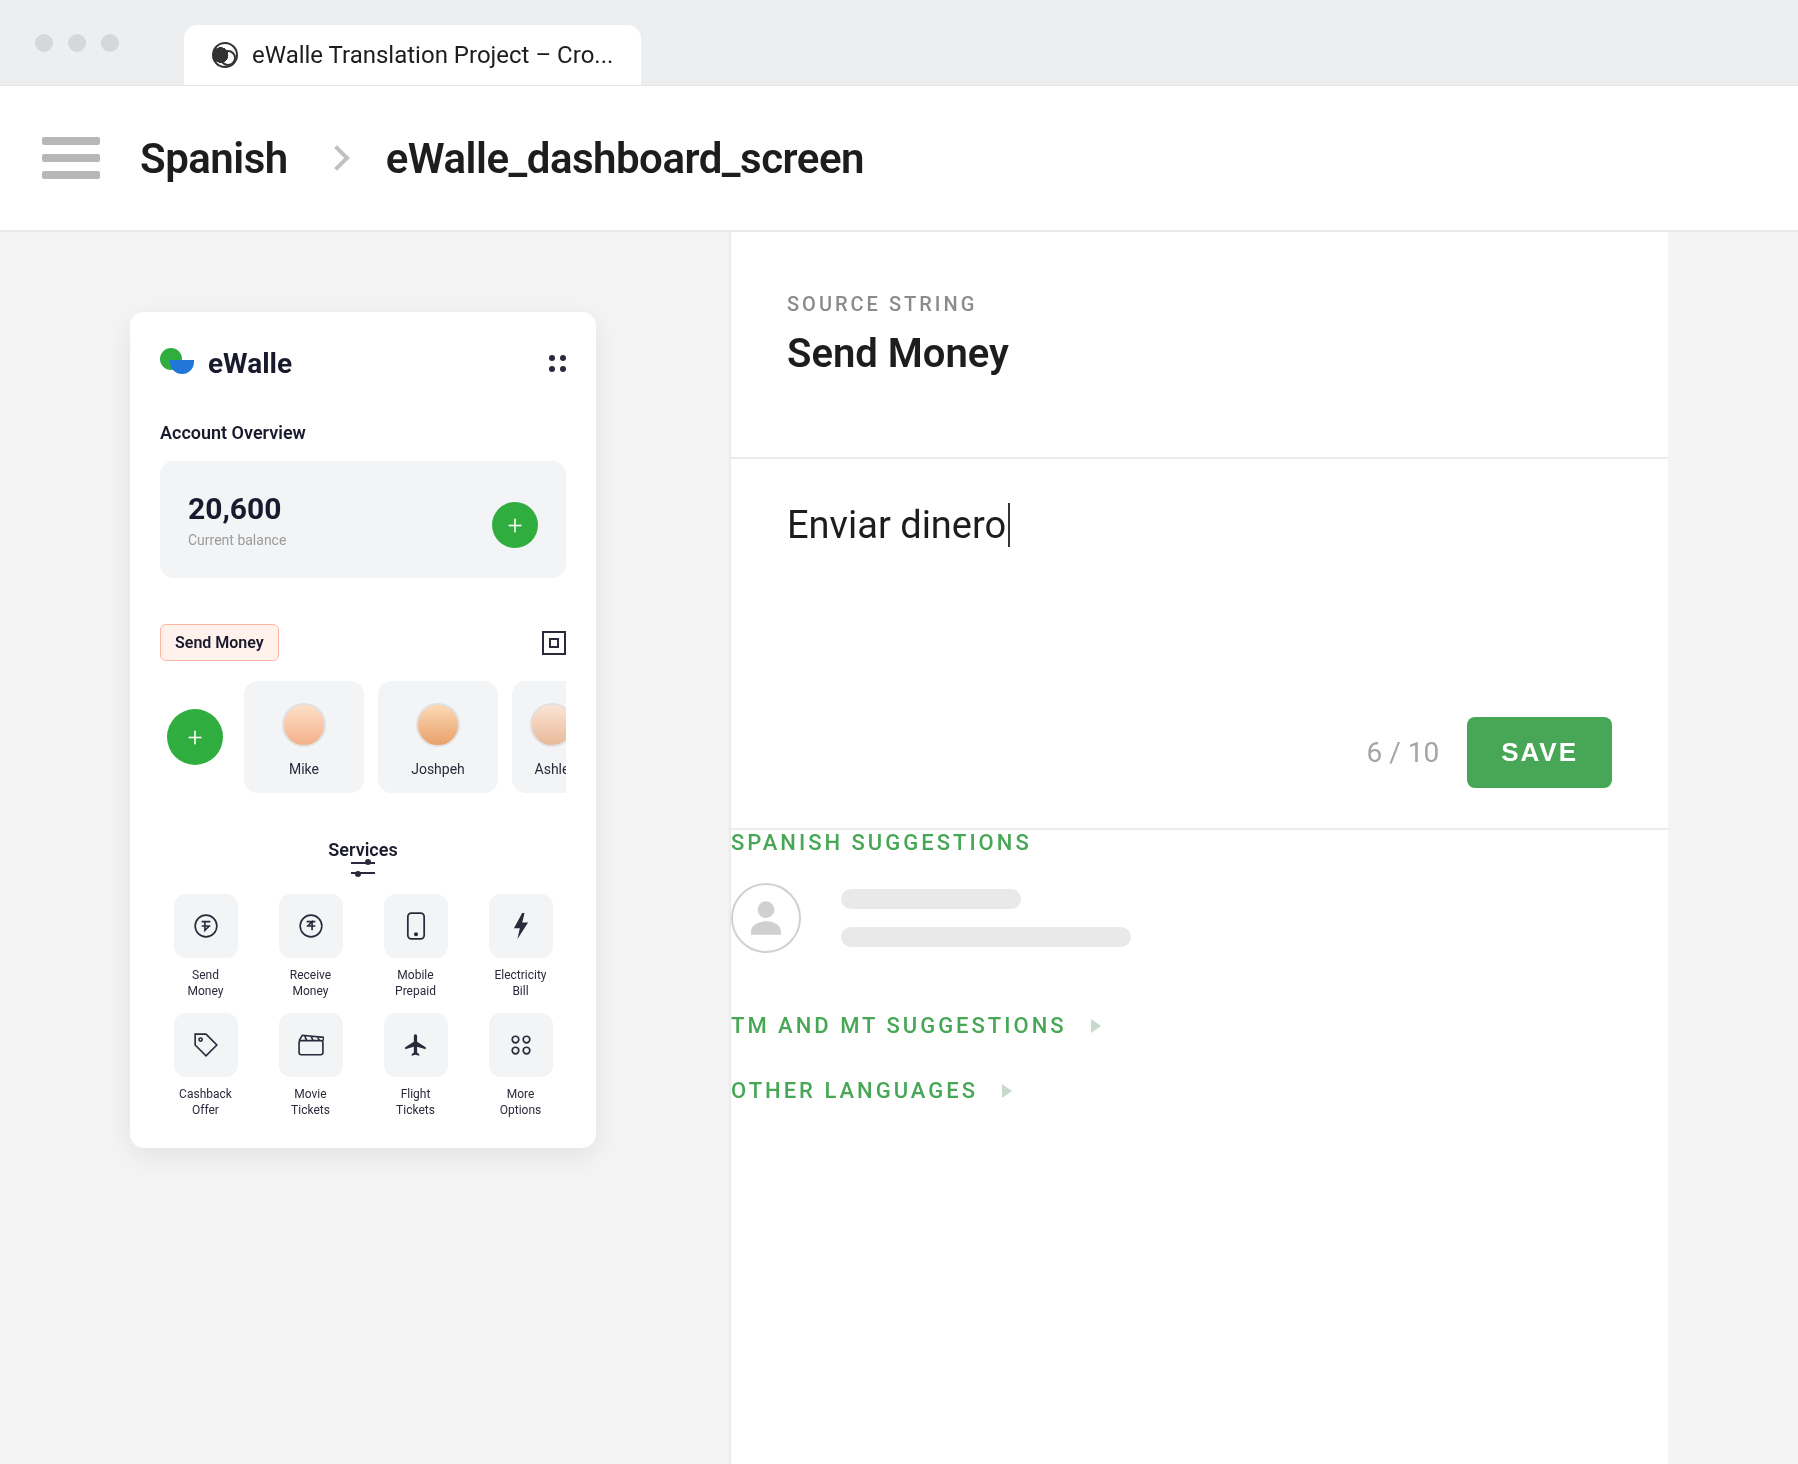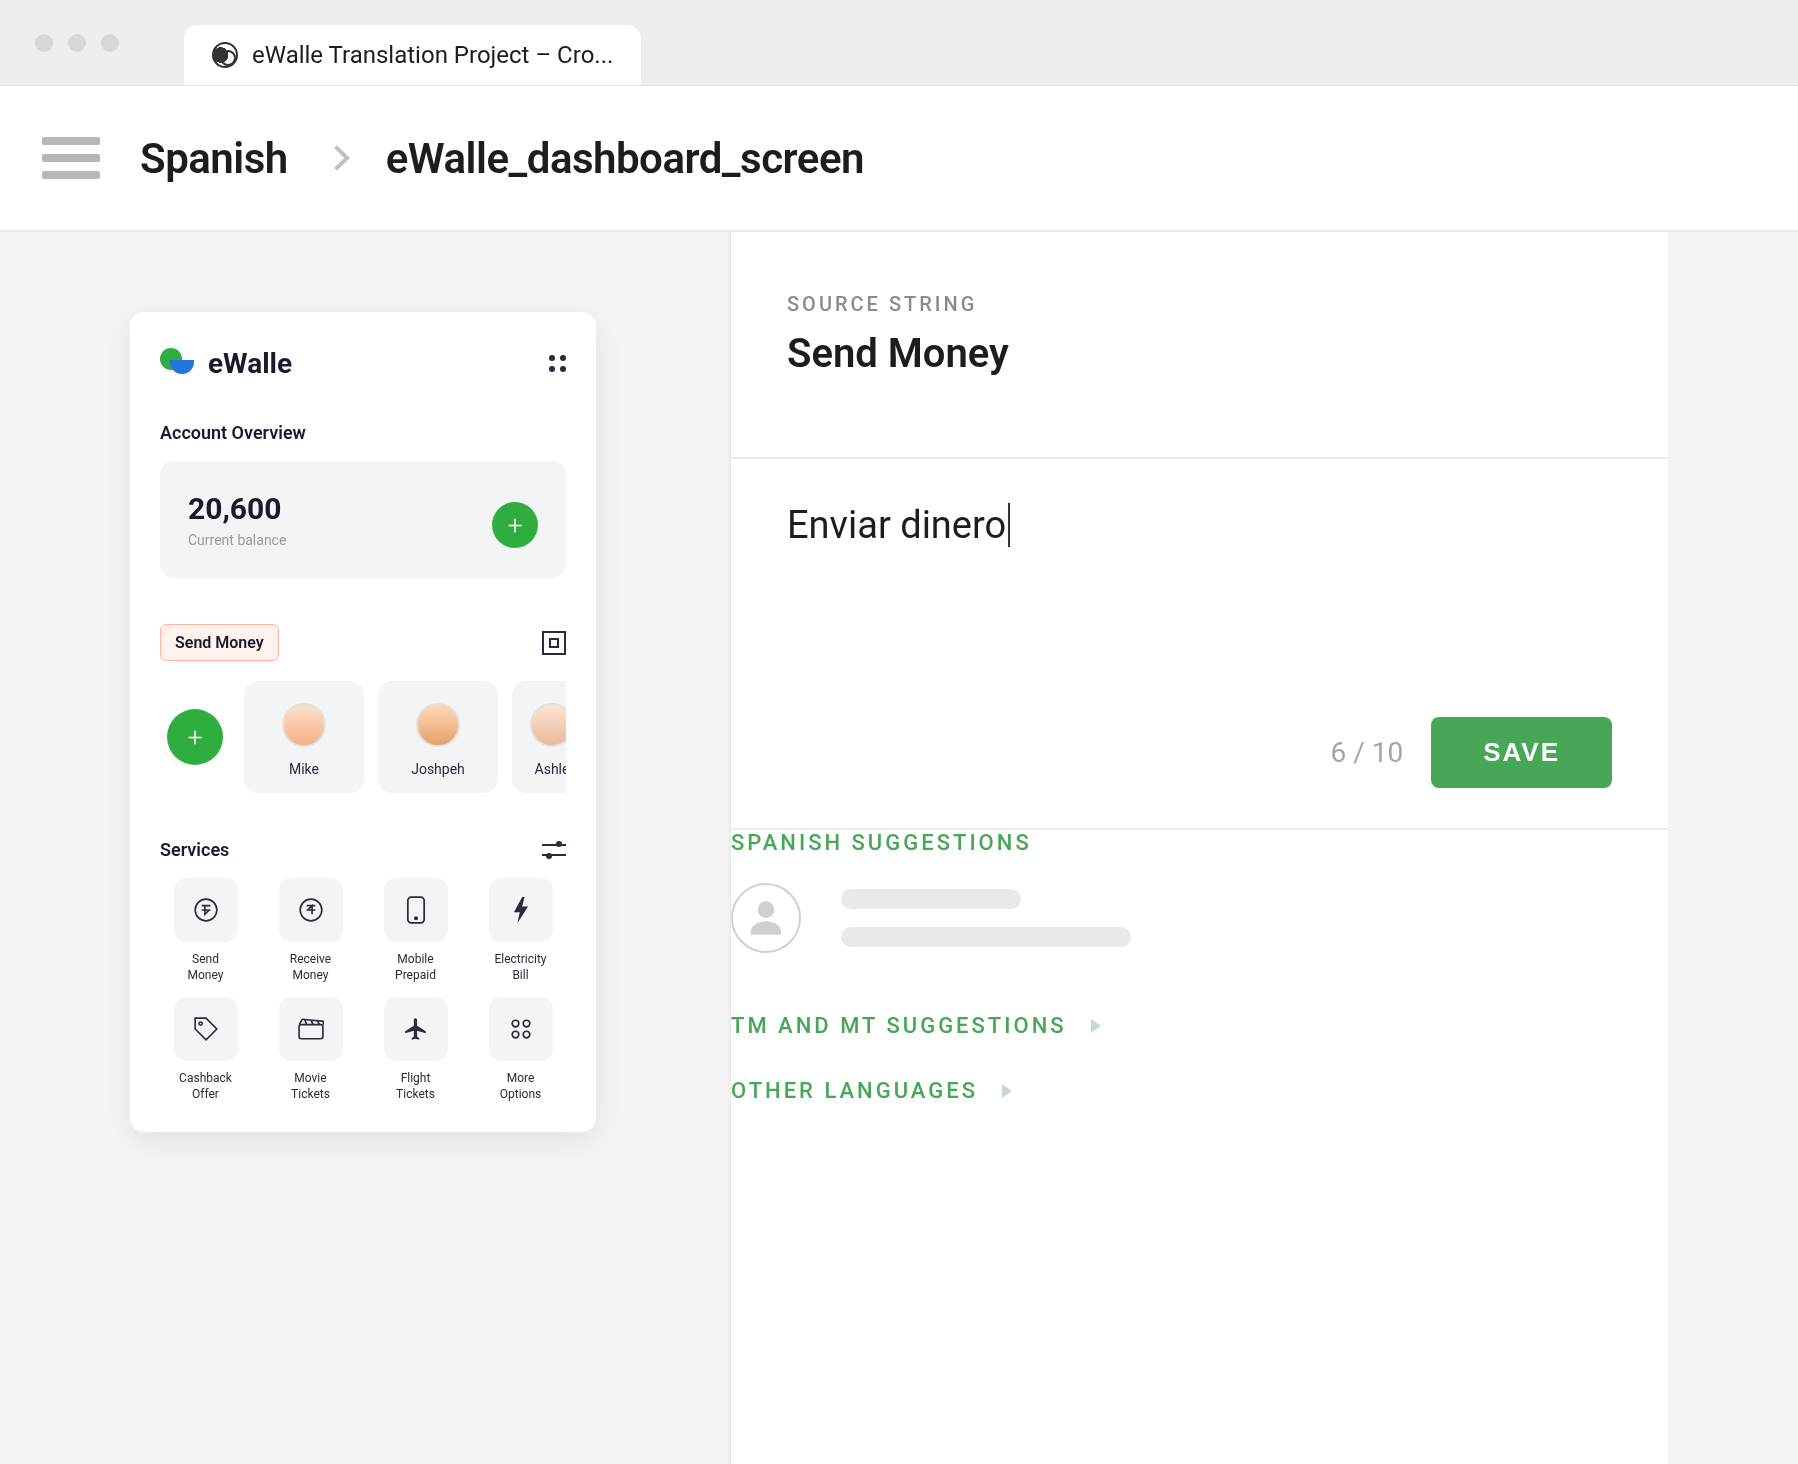--- a/index.html
+++ b/index.html
@@ -111,42 +111,42 @@
 .scan-icon::before{content:'';position:absolute;inset:5px;border:2px solid #2a2a3c;}
 .contacts{display:flex;gap:14px;margin-bottom:46px;overflow:hidden;}
 .contact{background:#f3f4f6;border-radius:14px;width:120px;padding:22px 0 16px;display:flex;flex-direction:column;align-items:center;flex-shrink:0;}
 .contact.add{background:transparent;width:70px;justify-content:center;padding:0;}
 .add .plus-circle{width:56px;height:56px;}
 .avatar{width:44px;height:44px;border-radius:50%;background:#fff;border:2px solid #e0e0e0;display:flex;align-items:center;justify-content:center;font-size:24px;margin-bottom:14px;}
 .avatar.a1{background:linear-gradient(#fde0c8,#f4b089);}
 .avatar.a2{background:linear-gradient(#fdd9b5,#e8a06a);}
 .avatar.a3{background:linear-gradient(#fce4d6,#e8b99a);}
 .contact-name{font-size:14px;color:#2a2a3c;}
-.services-head{display:flex;justify-content:space-between;align-items:center;margin-bottom:18px;}
+.services-head{display:flex;justify-content:space-between;align-items:center;margin-bottom:18px;flex-direction:column;}
 .sliders-icon{width:24px;height:16px;position:relative;}
 .sliders-icon::before,.sliders-icon::after{content:'';position:absolute;left:0;right:0;height:2px;background:#2a2a3c;}
 .sliders-icon::before{top:2px;}
 .sliders-icon::after{bottom:2px;}
 .sliders-dot{position:absolute;width:6px;height:6px;background:#2a2a3c;border-radius:50%;}
 .services-grid{display:grid;grid-template-columns:repeat(4,1fr);gap:14px 14px;}
 .svc{display:flex;flex-direction:column;align-items:center;gap:10px;}
 .svc-ico{width:64px;height:64px;background:#f3f4f6;border-radius:12px;display:flex;align-items:center;justify-content:center;color:#2a2a3c;}
 .svc-label{font-size:12px;color:#2a2a3c;text-align:center;line-height:1.3;min-height:30px;}
 
 .editor-block{padding:60px 56px 0;border-bottom:2px solid #ececec;}
 .src-label{font-size:20px;letter-spacing:3px;color:#8b8b8b;margin-bottom:14px;font-weight:500;}
 .src-text{font-size:40px;font-weight:600;color:#1d1d1d;margin-bottom:80px;}
 .trans-block{padding:44px 56px 40px;border-bottom:2px solid #ececec;}
 .trans-input{font-size:38px;color:#1d1d1d;border:none;outline:none;width:100%;background:transparent;}
 .trans-input-wrap{position:relative;display:inline-block;}
 .caret{border-right:2px solid #333;animation:blink 1s infinite;padding-right:2px;}
 @keyframes blink{50%{border-color:transparent;}}
 .trans-footer{display:flex;justify-content:flex-end;align-items:center;gap:28px;margin-top:170px;}
 .count{font-size:28px;color:#a5a5a5;}
-.save-btn{background:#48a756;color:#fff;border:none;border-radius:8px;font-size:26px;font-weight:600;letter-spacing:2px;padding:20px 52px;}
+.save-btn{background:#48a756;color:#fff;border:none;border-radius:8px;font-size:26px;font-weight:600;letter-spacing:2px;padding:20px 34px;}
 .sugg-block{}
 .sugg-title{font-size:22px;color:#48a756;letter-spacing:3px;font-weight:500;margin-bottom:28px;}
 .sugg-row{display:flex;align-items:center;gap:40px;margin-bottom:60px;}
 .sugg-avatar{width:70px;height:70px;border-radius:50%;border:2px solid #d0d0d0;display:flex;align-items:center;justify-content:center;}
 .sugg-avatar svg{width:40px;height:40px;fill:#d0d0d0;}
 .sugg-lines{display:flex;flex-direction:column;gap:18px;}
 .sugg-line{height:20px;background:#e9e9e9;border-radius:10px;}
 .sugg-line.l1{width:180px;}
 .sugg-line.l2{width:290px;}
 .collapsible{display:flex;align-items:center;gap:24px;font-size:22px;color:#48a756;letter-spacing:3px;font-weight:500;margin-bottom:40px;}

